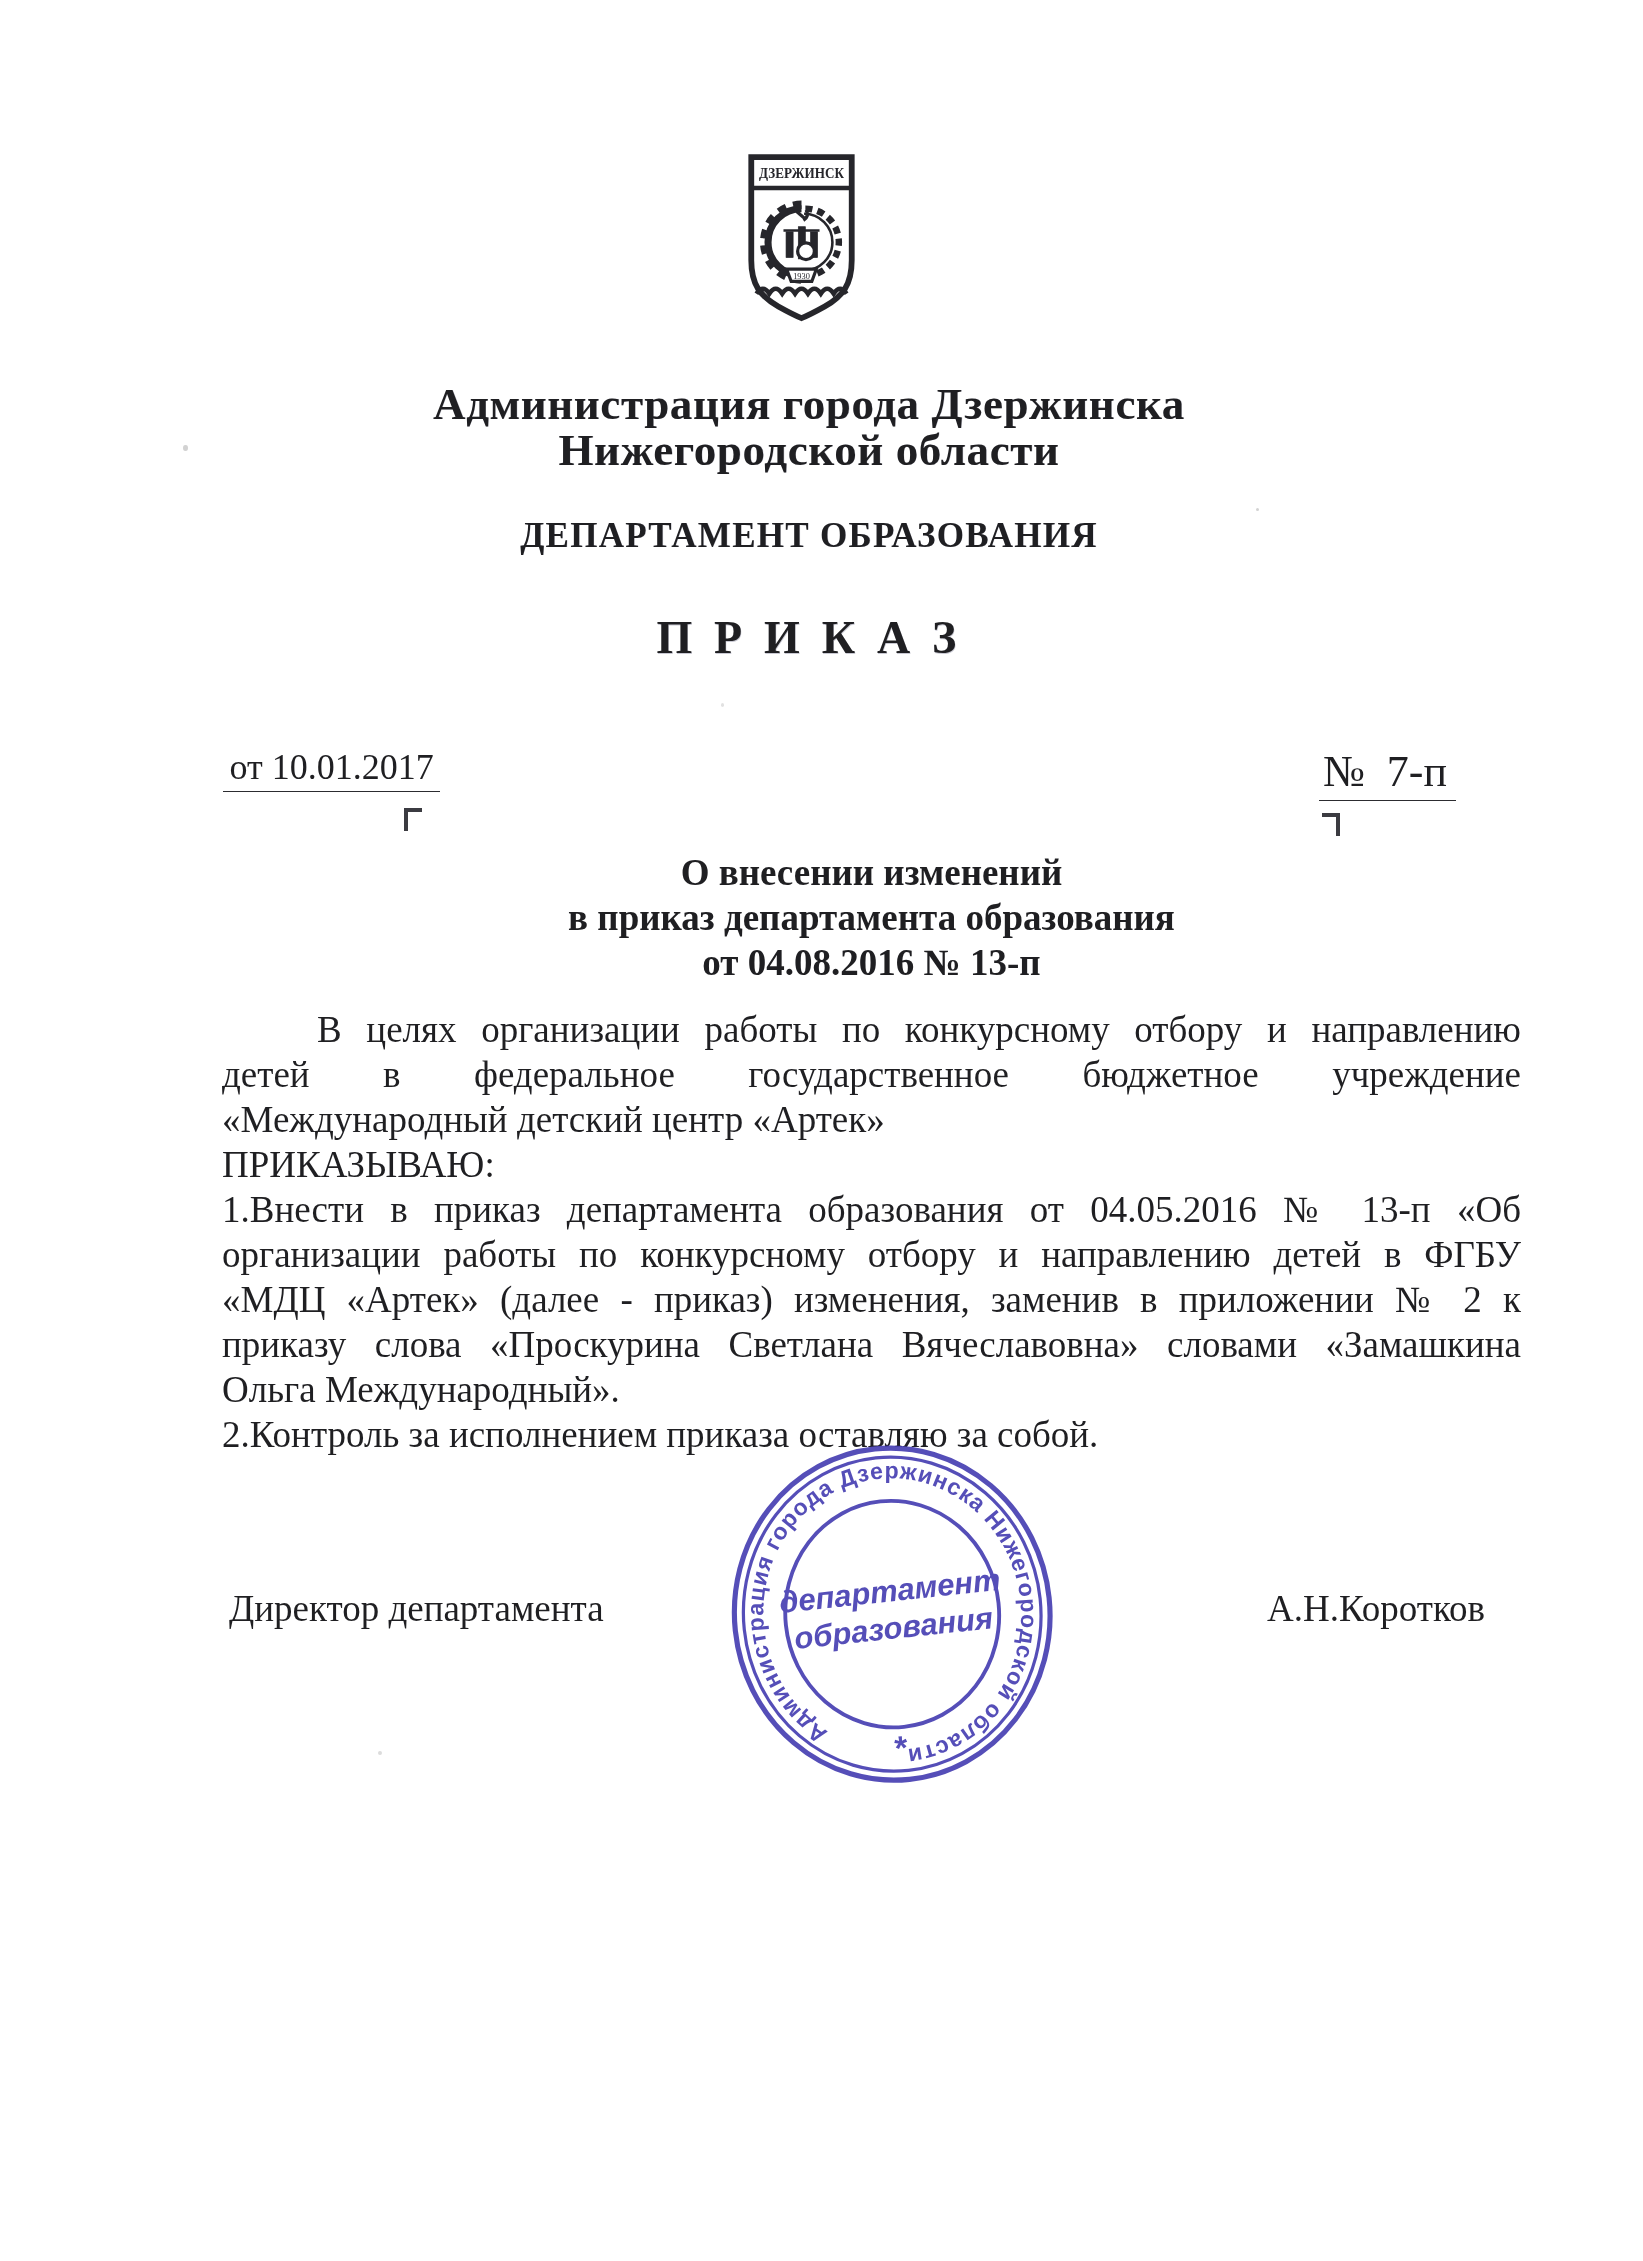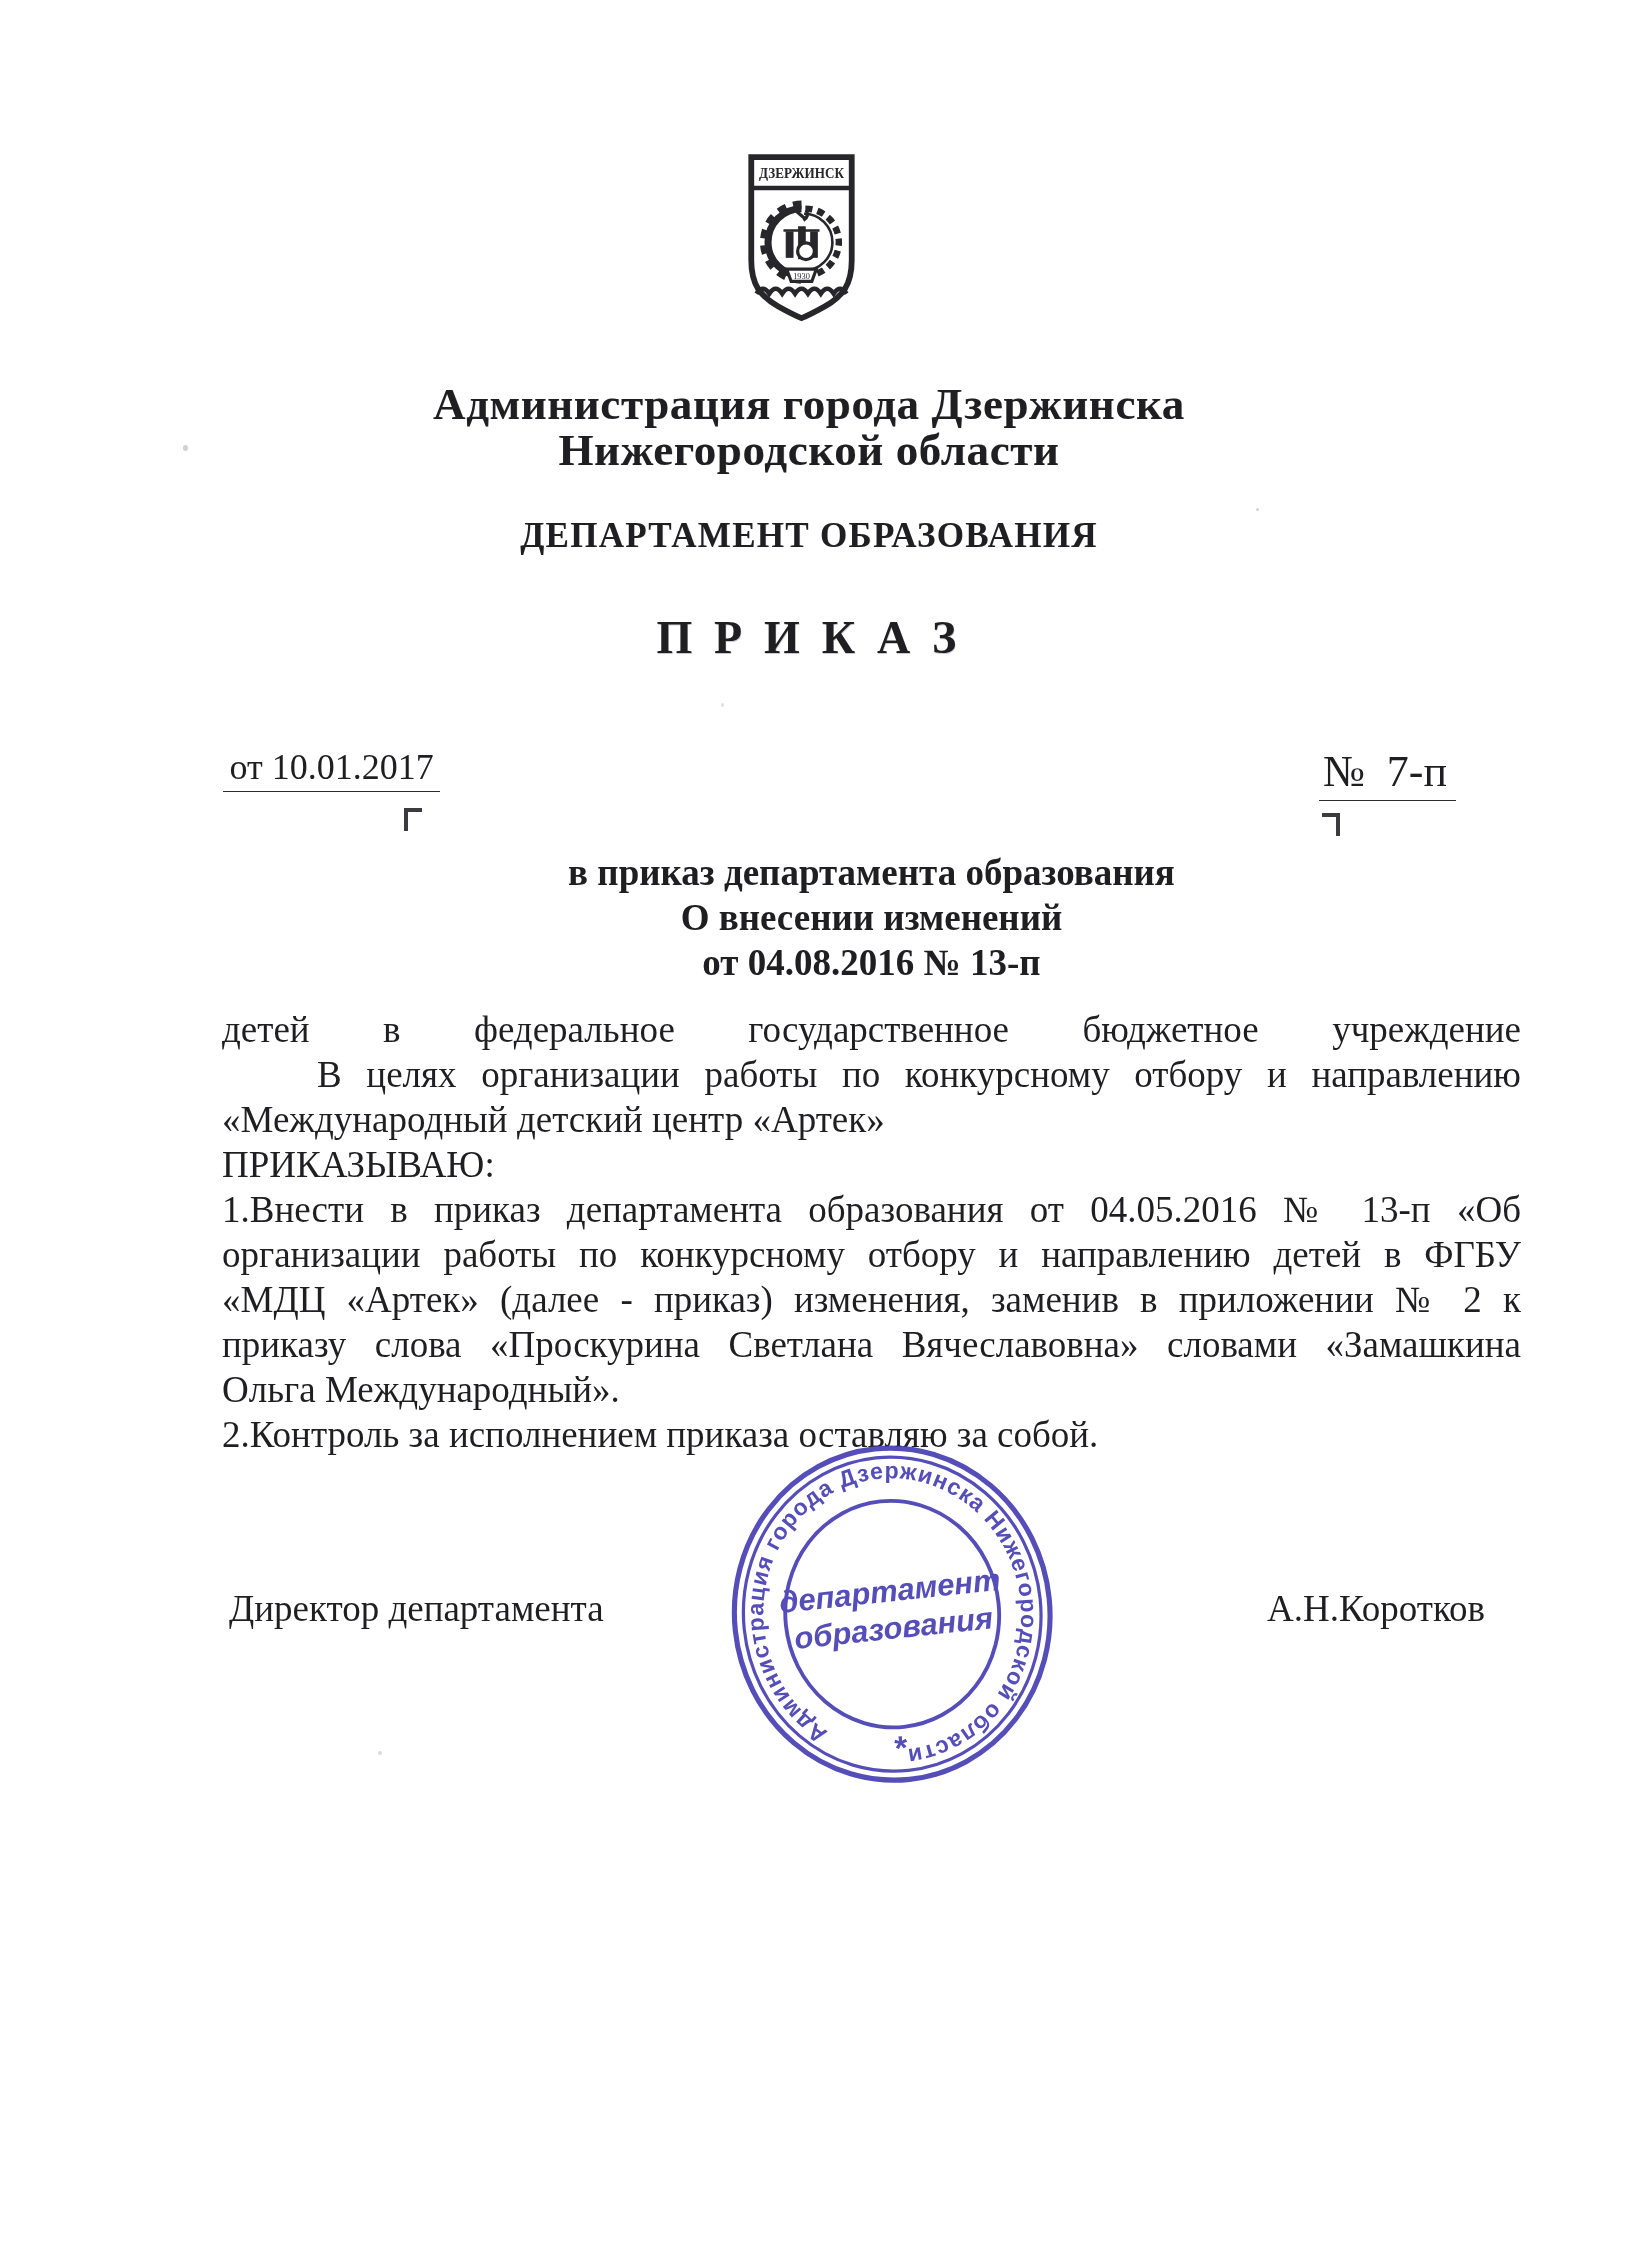--- a/index.html
+++ b/index.html
@@ -78,28 +78,28 @@
 <div class="hdr-wrap dept">ДЕПАРТАМЕНТ ОБРАЗОВАНИЯ</div>
 <div class="hdr-wrap prikaz">П Р И К А З</div>
 
 <div class="abs dateline">от 10.01.2017</div>
 <div class="abs numline">№  7-п</div>
 
 <div class="abs corner-l"></div>
 <div class="abs corner-r"></div>
 
 <div class="abs title-block">
+  <div>О внесении изменений</div>
   <div>в приказ департамента образования</div>
-  <div>О внесении изменений</div>
   <div>от 04.08.2016 № 13-п</div>
 </div>
 
 <div class="abs bodytext">
+  <div class="jl ind">В целях организации работы по конкурсному отбору и направлению</div>
   <div class="jl">детей в федеральное государственное бюджетное учреждение</div>
-  <div class="jl ind">В целях организации работы по конкурсному отбору и направлению</div>
   <div class="ll">«Международный детский центр «Артек»</div>
   <div class="ll">ПРИКАЗЫВАЮ:</div>
   <div class="jl">1.Внести в приказ департамента образования от 04.05.2016 № 13-п «Об</div>
   <div class="jl">организации работы по конкурсному отбору и направлению детей в ФГБУ</div>
   <div class="jl">«МДЦ «Артек» (далее - приказ) изменения, заменив  в приложении № 2 к</div>
   <div class="jl">приказу слова «Проскурина Светлана Вячеславовна» словами «Замашкина</div>
   <div class="ll">Ольга Международный».</div>
   <div class="ll">2.Контроль за исполнением приказа оставляю за собой.</div>
 </div>
 

